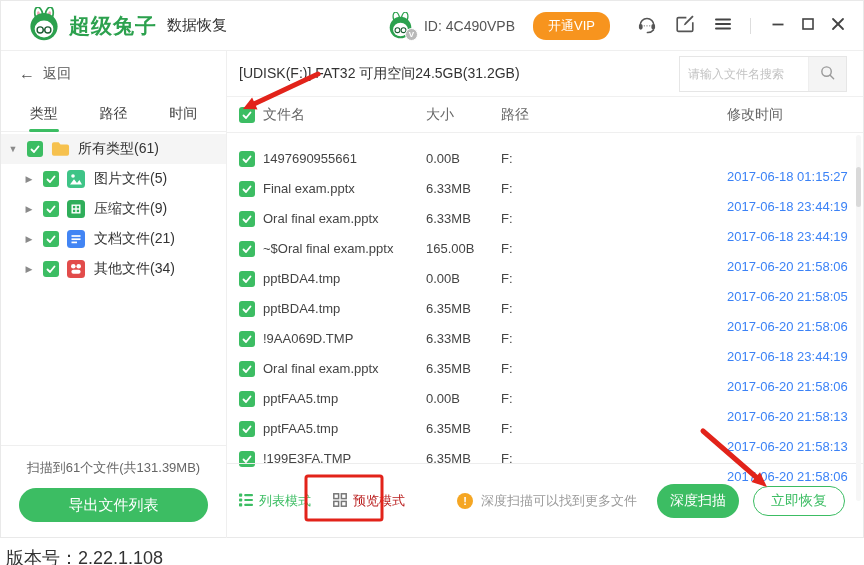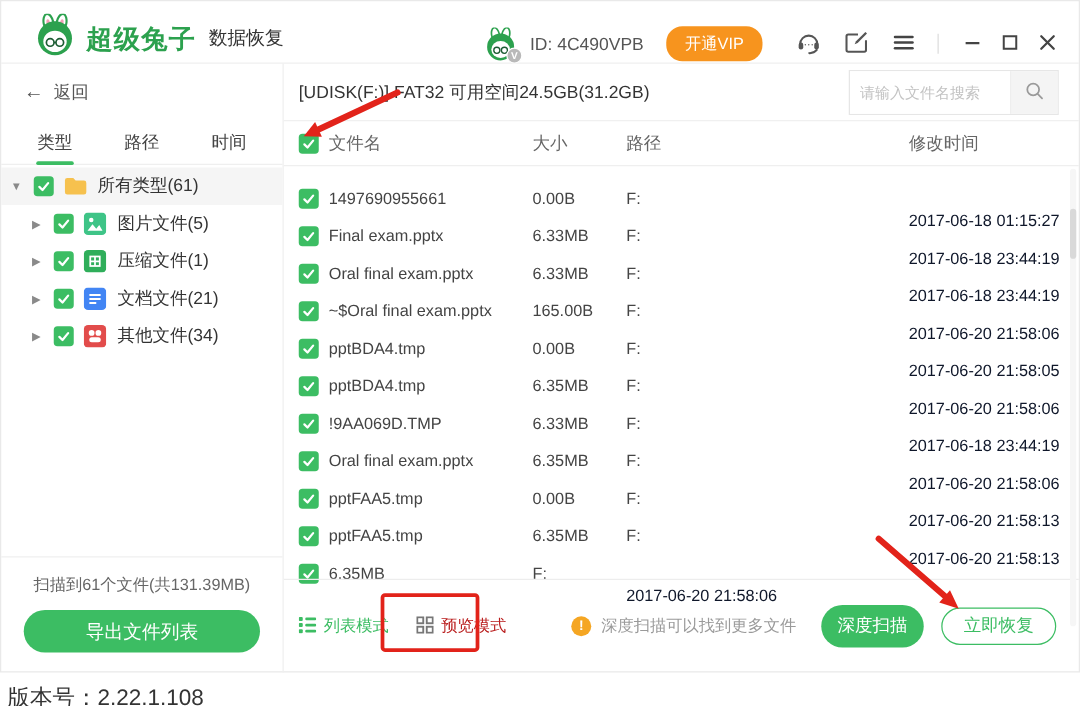--- a/index.html
+++ b/index.html
@@ -2,21 +2,21 @@
 <html style="--green: #3cbd63; --orange: #f7941e; --warning: #f5a623; --annotation-red: #e2231a;"><head>
 <meta charset="utf-8">
 <style>
   * { box-sizing: border-box; margin: 0; padding: 0; }
   html,body { background:#fff; font-family:"Liberation Sans","DejaVu Sans",sans-serif; }
   body { width:864px; height:565px; position:relative; overflow:hidden; }
 
   .window { width:864px; height:538px; background:#fff; border:1px solid #e9e9e9; position:relative; }
 
   
-  .titlebar { height:50px; display:flex; align-items:flex-end; padding:0 12px 0 26px; border-bottom:1px solid #efefef; }
+  .titlebar { height:50px; display:flex; align-items:center; padding:0 12px 0 26px; border-bottom:1px solid #efefef; }
   .brand { display:flex; align-items:center; gap:8px; }
   .brand-name { color:#2ca14e; font-weight:bold; font-size:21px; letter-spacing:1px; }
   .brand-suffix { color:#333; font-size:15px; margin-left:2px; }
   .tb-right { margin-left:auto; display:flex; align-items:center; }
   .tb-avatar { position:relative; width:27px; height:27px; margin-right:10px; }
   .tb-avatar .vbadge { position:absolute; right:-4px; bottom:-2px; width:13px; height:13px; background:#b9b9b9; border:1px solid #fff; border-radius:50%; color:#fff; font-size:8px; font-weight:bold; display:flex; align-items:center; justify-content:center; }
   .uid { font-size:14px; color:#555; margin-right:18px; }
   .vip-btn { background:var(--orange); color:#fff; border:none; font-size:13px; padding:5px 15px; border-radius:13px; cursor:pointer; margin-right:22px; }
   .tb-icon-btn { background:none; border:none; width:30px; height:30px; display:flex; align-items:center; justify-content:center; cursor:pointer; margin-right:8px; }
   .tb-divider { width:1px; height:16px; background:#ddd; margin:0 10px 0 4px; }
@@ -47,21 +47,21 @@
   .disk-bar { height:46px; display:flex; align-items:center; justify-content:space-between; padding:0 16px 0 12px; border-bottom:1px solid #f0f0f0; }
   .disk-info { font-size:14px; color:#333; }
   .search { display:flex; height:36px; border:1px solid #e6e6e6; }
   .search input { width:128px; border:none; outline:none; padding:0 8px; font-size:12px; color:#333; font-family:inherit; }
   .search input::placeholder { color:#c3c3c3; }
   .search-btn { width:38px; background:#f4f4f4; border:none; border-left:1px solid #eee; display:flex; align-items:center; justify-content:center; cursor:pointer; }
 
   .grid-row { display:grid; grid-template-columns:24px 163px 75px 226px 1fr; align-items:center; padding-left:12px; }
   .table-header { height:36px; border-bottom:1px solid #efefef; color:#666; font-size:14px; }
   .table-body .grid-row { height:30px; font-size:13px; color:#444; }
-  .cell-time { color:#0f172a;margin-top:36px; }
+  .cell-time { color:#3b82f6;margin-top:36px; }
 
   .scrollbar { position:absolute; top:84px; right:2px; width:5px; height:366px; background:#f6f6f6; border-radius:3px; }
   .scrollbar .thumb { position:absolute; top:32px; width:5px; height:40px; background:#d9d9d9; border-radius:3px; }
 
   .footer-bar { height:75px; border-top:1px solid #ededed; display:flex; align-items:center; padding:0 18px 0 12px; }
   .mode { display:flex; align-items:center; gap:6px; font-size:13px; cursor:pointer; }
   .mode.list { color:var(--green); }
   .mode.preview { color:#b91c1c; margin-left:22px; }
   .hint { margin-left:auto; display:flex; align-items:center; gap:8px; font-size:13px; color:#9a9a9a; }
   .warn-circle { width:16px; height:16px; border-radius:50%; background:var(--warning); color:#fff; font-size:11px; font-weight:bold; display:flex; align-items:center; justify-content:center; }
@@ -222,21 +222,21 @@
               </svg>
             </span>
             <span class="ficon">
               <svg width="18" height="18" viewBox="0 0 18 18">
                 <rect width="18" height="18" rx="3.5" fill="#2fae5a"></rect>
                 <rect x="5.2" y="5.2" width="7.6" height="7.6" fill="none" stroke="#fff" stroke-width="1.4"></rect>
                 <line x1="9" y1="5.2" x2="9" y2="12.8" stroke="#fff" stroke-width="1.4"></line>
                 <line x1="5.2" y1="9" x2="12.8" y2="9" stroke="#fff" stroke-width="1.4"></line>
               </svg>
             </span>
-            <span>压缩文件(1)</span>
+            <span>压缩文件(9)</span>
           </div>
           <div class="tree-row">
             <span class="caret">▶</span>
             <span class="cb">
               <svg width="12" height="12" viewBox="0 0 12 12">
                 <polyline points="2.5,6.5 5,9 9.5,3.5" fill="none" stroke="#fff" stroke-width="1.8" stroke-linecap="round" stroke-linejoin="round"></polyline>
               </svg>
             </span>
             <span class="ficon">
               <svg width="18" height="18" viewBox="0 0 18 18">
@@ -410,20 +410,21 @@
             <span class="cell-size">6.35MB</span>
             <span class="cell-path">F:</span>
             <span class="cell-time">2017-06-20 21:58:13</span>
           </div>
           <div class="grid-row">
             <span class="cb">
               <svg width="12" height="12" viewBox="0 0 12 12">
                 <polyline points="2.5,6.5 5,9 9.5,3.5" fill="none" stroke="#fff" stroke-width="1.8" stroke-linecap="round" stroke-linejoin="round"></polyline>
               </svg>
             </span>
+            <span class="cell-name">!199E3FA.TMP</span>
             <span class="cell-size">6.35MB</span>
             <span class="cell-path">F:</span>
             <span class="cell-time">2017-06-20 21:58:06</span>
           </div>
         </div>
 
       <div class="scrollbar">
           <div class="thumb"></div>
         </div>
 

